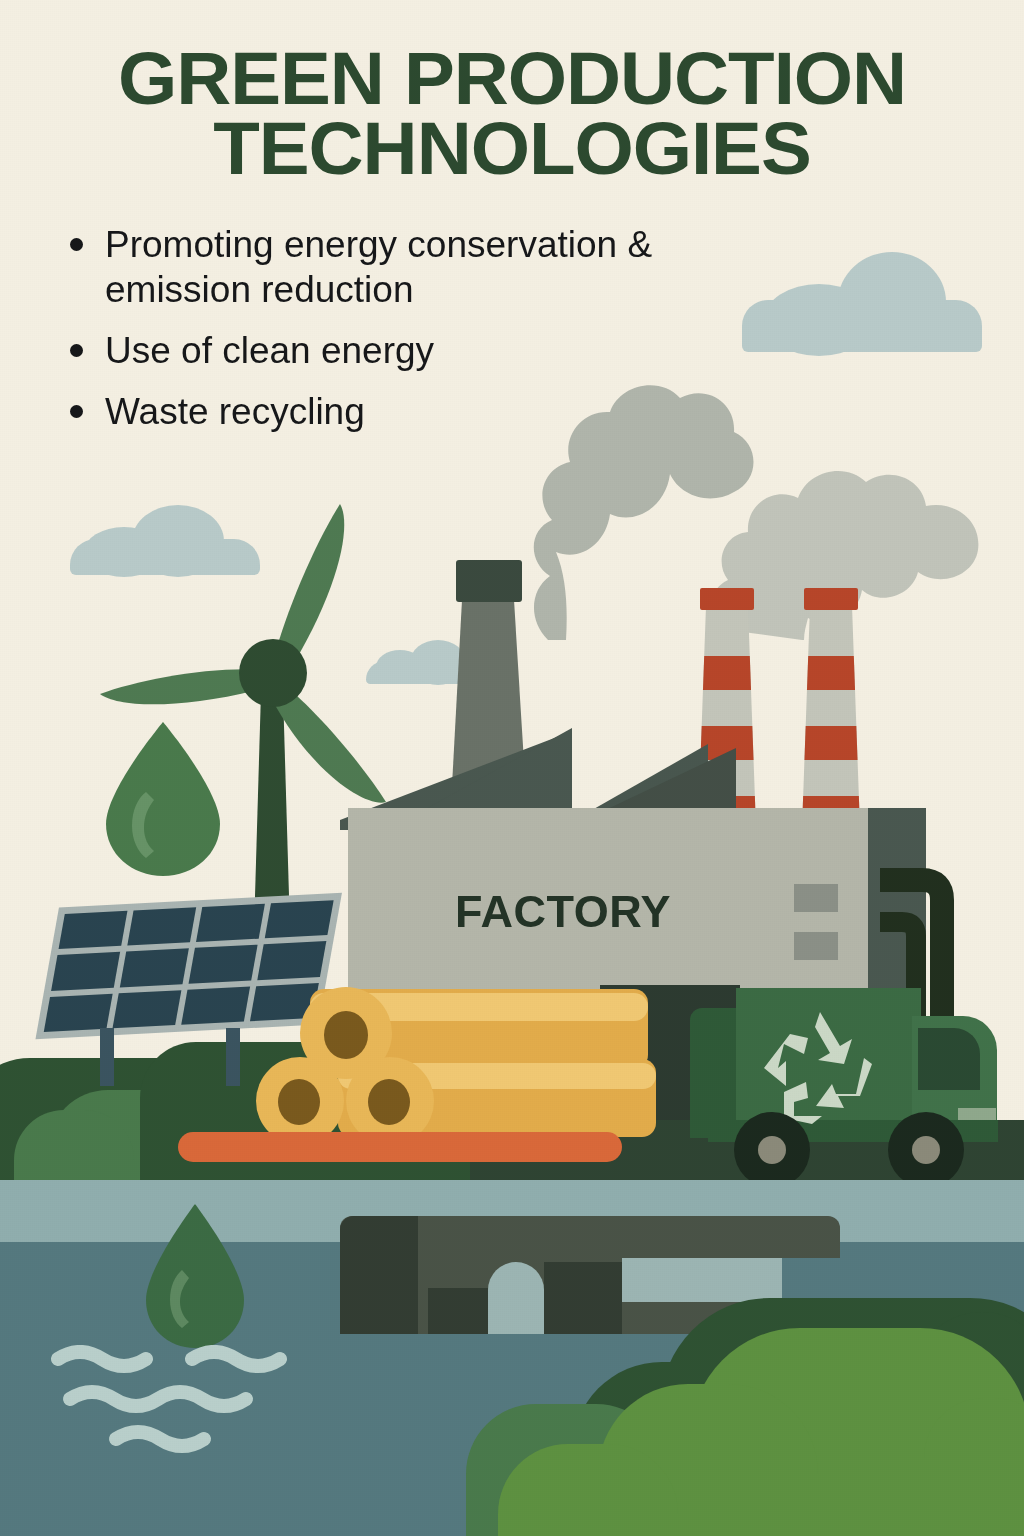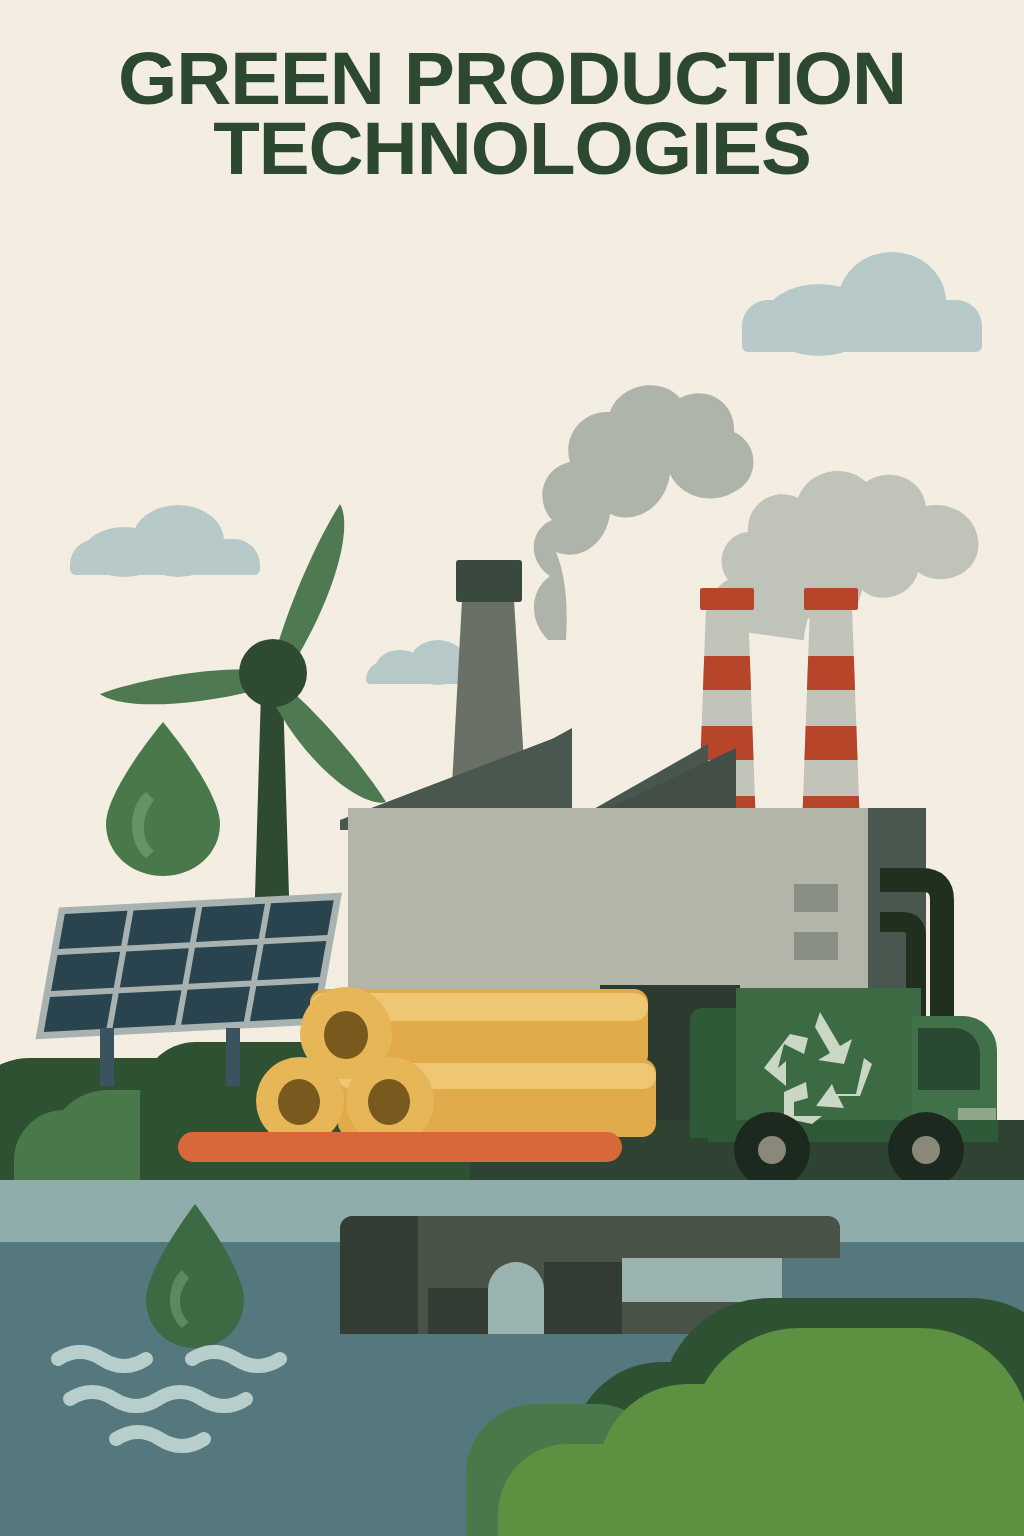--- a/index.html
+++ b/index.html
@@ -200,20 +200,21 @@
   <div class="layer" style="left:348px; top:808px; width:520px; height:370px; background:#b4b6a9;"></div>
 
   <div class="layer" style="left:868px; top:808px; width:58px; height:370px; background:#4a5850;"></div>
 
   <div class="layer" style="left:794px; top:884px; width:44px; height:28px; background:#8b9087;"></div>
   <div class="layer" style="left:794px; top:932px; width:44px; height:28px; background:#8b9087;"></div>
 
   <div class="layer" style="left:348px; top:840px; width:430px; height:120px;">
     <div class="sign-text">
       <br>
+      <span>FACTORY</span>
     </div>
   </div>
 
   <div class="layer" style="left:600px; top:985px; width:140px; height:185px; background:#2d3b31;"></div>
 
   <svg class="layer" style="left:880px; top:862px; width:144px; height:180px;" viewBox="0 0 144 180">
     <path d="M0 18 H42 Q62 18 62 38 V180" stroke="#22301f" stroke-width="24" fill="none"></path>
     <path d="M0 60 H22 Q36 60 36 74 V180" stroke="#22301f" stroke-width="20" fill="none"></path>
   </svg>
 
@@ -326,15 +327,29 @@
   <div class="layer" style="left:690px; top:1328px; width:340px; height:210px; background:#5e9141; border-radius:110px 110px 0 0;"></div>
   <div class="layer" style="left:598px; top:1384px; width:220px; height:154px; background:#5e9141; border-radius:90px 90px 0 0;"></div>
   <div class="layer" style="left:498px; top:1444px; width:180px; height:94px; background:#5e9141; border-radius:70px 70px 0 0;"></div>
   <div class="layer" style="left:924px; top:1398px; width:130px; height:140px; background:#5e9141; border-radius:60px 60px 0 0;"></div>
 
   <div class="title">
     <span class="title-line">GREEN PRODUCTION</span>
     <span class="title-line">TECHNOLOGIES</span>
   </div>
 
+  <div class="bullets">
+    <div class="bullet-row">
+      <span class="bullet-dot"></span>
+      <span class="bullet-text">Promoting energy conservation &amp; emission reduction</span>
+    </div>
+    <div class="bullet-row">
+      <span class="bullet-dot"></span>
+      <span class="bullet-text">Use of clean energy</span>
+    </div>
+    <div class="bullet-row">
+      <span class="bullet-dot"></span>
+      <span class="bullet-text">Waste recycling</span>
+    </div>
+  </div>
 
   <div class="grain"></div>
 </div>
 
 </body></html>

